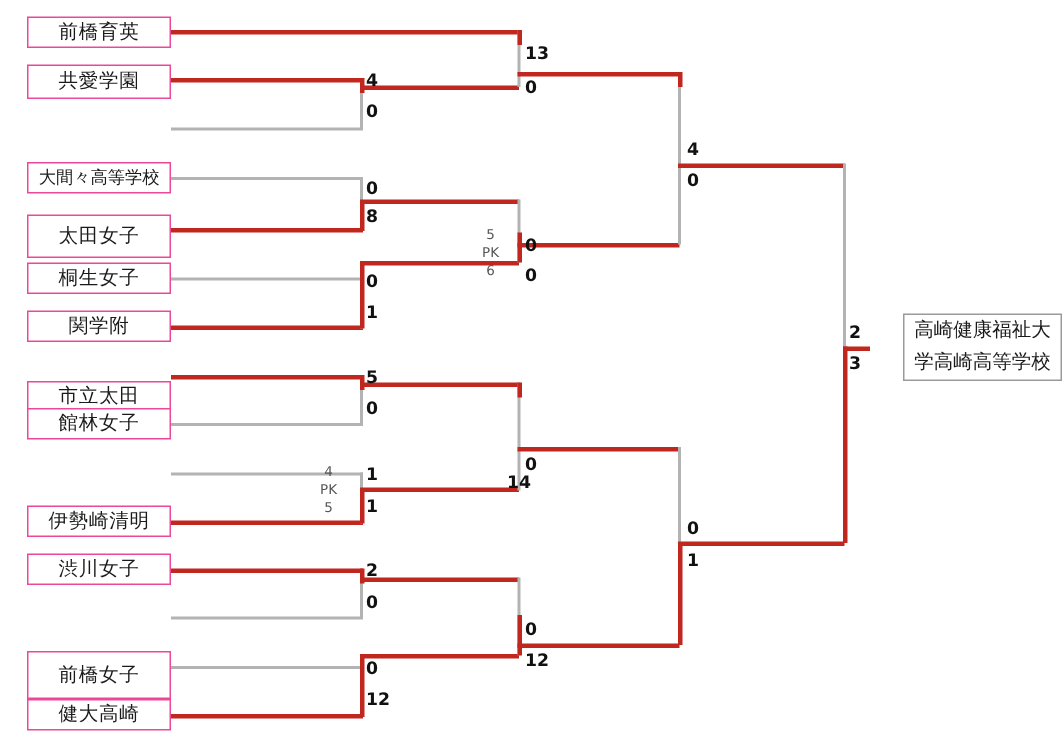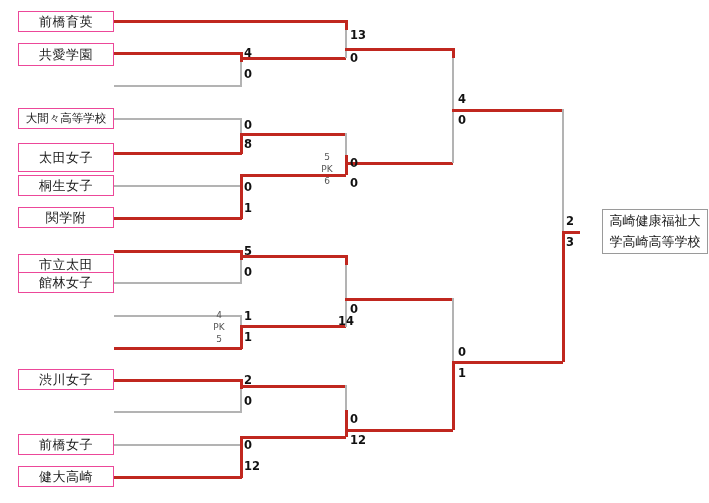--- a/index.html
+++ b/index.html
@@ -115,24 +115,27 @@
   </div>
   <div class="team-box" style="left:18px; top:207px; width:96px; height:21px;">
     <span>関学附</span>
   </div>
   <div class="team-box" style="left:18px; top:254px; width:96px; height:21px;">
     <span>市立太田</span>
   </div>
   <div class="team-box" style="left:18px; top:272px; width:96px; height:21px;">
     <span>館林女子</span>
   </div>
+  <div class="team-box" style="left:18px; top:337px; width:96px; height:21px;">
+    <span>伊勢崎清明</span>
+  </div>
   <div class="team-box" style="left:18px; top:369px; width:96px; height:21px;">
     <span>渋川女子</span>
   </div>
-  <div class="team-box" style="left:18px; top:434px; width:96px; height:21px;">
+  <div class="team-box" style="left:18px; top:434px; width:96px; height:32px;">
     <span>前橋女子</span>
   </div>
   <div class="team-box" style="left:18px; top:466px; width:96px; height:21px;">
     <span>健大高崎</span>
   </div>
 
   <div class="ln h-red" style="left:114px; top:20px; width:232px;"></div>
 
   <div class="ln h-red" style="left:114px; top:52px; width:128px;"></div>
   <div class="ln h-gray" style="left:114px; top:85px; width:128px;"></div>

